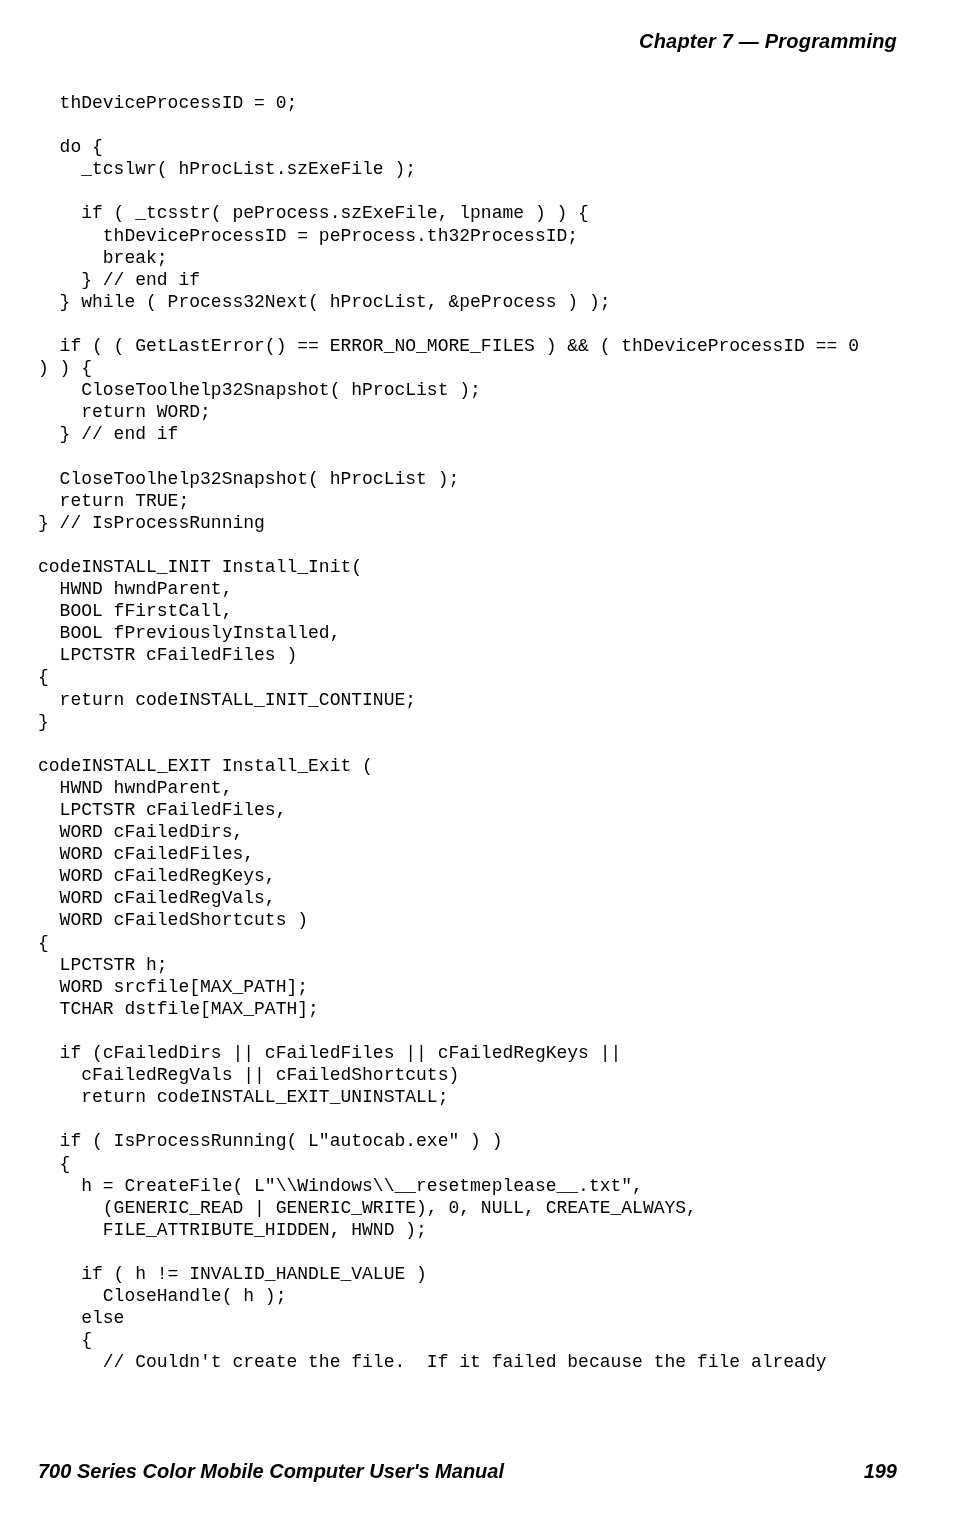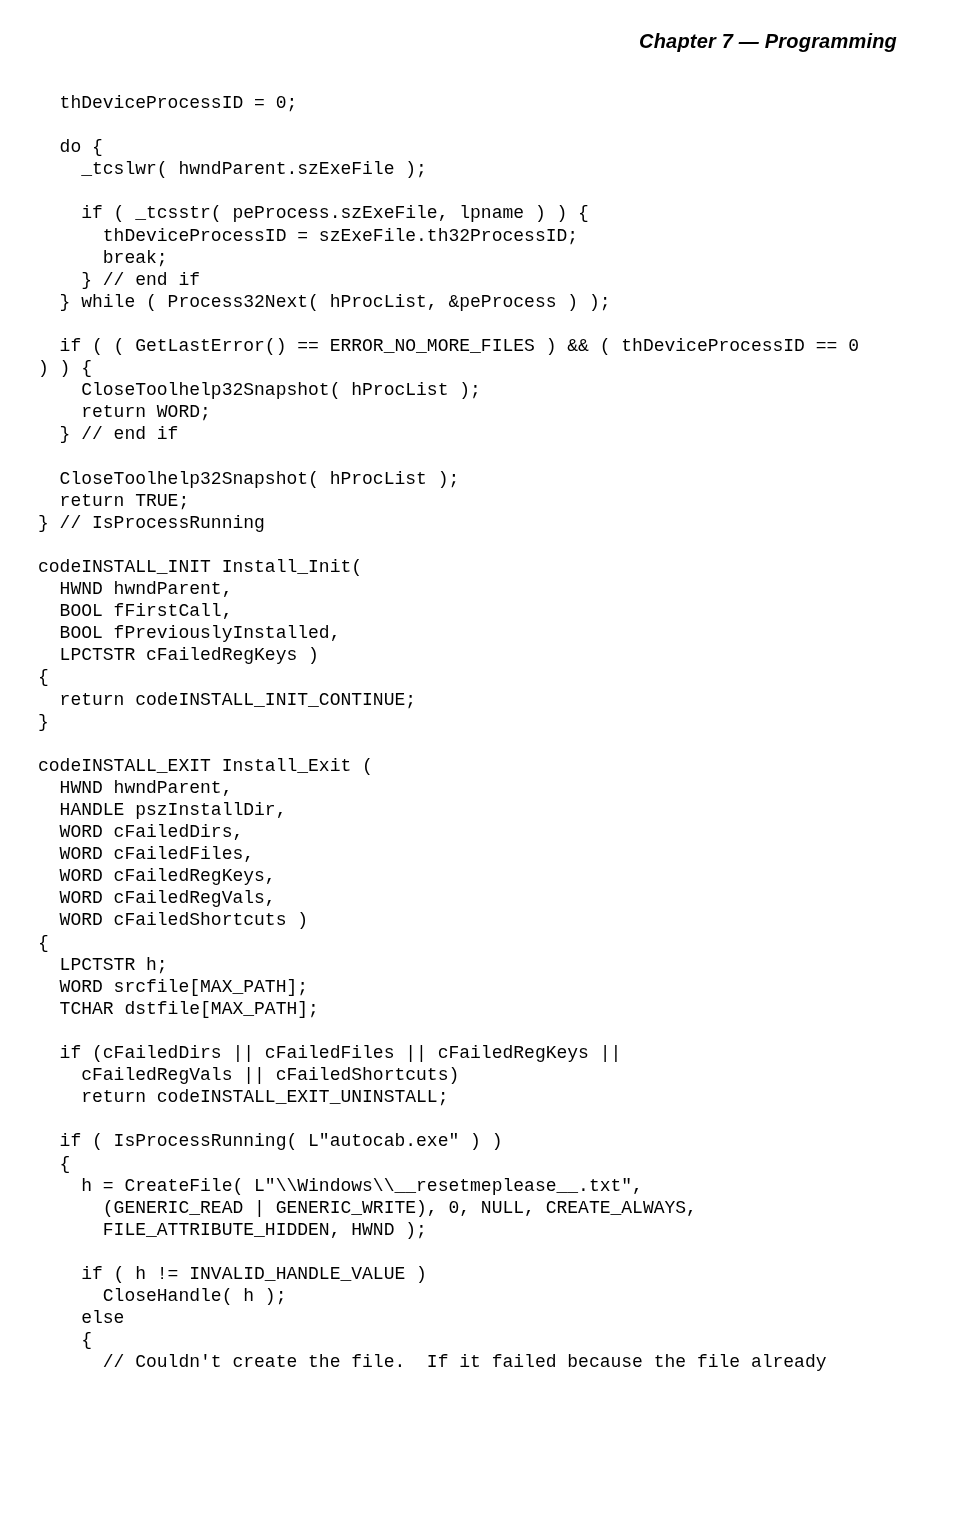--- a/index.html
+++ b/index.html
@@ -59,50 +59,50 @@
 </style>
 </head>
 <body>
 <div class="page">
 
 <div class="header-right">Chapter 7 — Programming</div>
 
 <div class="code"><span>  thDeviceProcessID = 0;</span>
 <span></span>
 <span>  do {</span>
-<span>    _tcslwr( hwndParent.szExeFile );</span>
+<span>    _tcslwr( hProcList.szExeFile );</span>
 <span></span>
 <span>    if ( _tcsstr( peProcess.szExeFile, lpname ) ) {</span>
-<span>      thDeviceProcessID = szExeFile.th32ProcessID;</span>
+<span>      thDeviceProcessID = peProcess.th32ProcessID;</span>
 <span>      break;</span>
 <span>    } // end if</span>
 <span>  } while ( Process32Next( hProcList, &amp;peProcess ) );</span>
 <span></span>
 <span>  if ( ( GetLastError() == ERROR_NO_MORE_FILES ) &amp;&amp; ( thDeviceProcessID == 0</span>
 <span>) ) {</span>
 <span>    CloseToolhelp32Snapshot( hProcList );</span>
 <span>    return WORD;</span>
 <span>  } // end if</span>
 <span></span>
 <span>  CloseToolhelp32Snapshot( hProcList );</span>
 <span>  return TRUE;</span>
 <span>} // IsProcessRunning</span>
 <span></span>
 <span>codeINSTALL_INIT Install_Init(</span>
 <span>  HWND hwndParent,</span>
 <span>  BOOL fFirstCall,</span>
 <span>  BOOL fPreviouslyInstalled,</span>
-<span>  LPCTSTR cFailedRegKeys )</span>
+<span>  LPCTSTR cFailedFiles )</span>
 <span>{</span>
 <span>  return codeINSTALL_INIT_CONTINUE;</span>
 <span>}</span>
 <span></span>
 <span>codeINSTALL_EXIT Install_Exit (</span>
 <span>  HWND hwndParent,</span>
-<span>  HANDLE pszInstallDir,</span>
+<span>  LPCTSTR cFailedFiles,</span>
 <span>  WORD cFailedDirs,</span>
 <span>  WORD cFailedFiles,</span>
 <span>  WORD cFailedRegKeys,</span>
 <span>  WORD cFailedRegVals,</span>
 <span>  WORD cFailedShortcuts )</span>
 <span>{</span>
 <span>  LPCTSTR h;</span>
 <span>  WORD srcfile[MAX_PATH];</span>
 <span>  TCHAR dstfile[MAX_PATH];</span>
 <span></span>
@@ -115,14 +115,18 @@
 <span>    h = CreateFile( L"\\Windows\\__resetmeplease__.txt",</span>
 <span>      (GENERIC_READ | GENERIC_WRITE), 0, NULL, CREATE_ALWAYS,</span>
 <span>      FILE_ATTRIBUTE_HIDDEN, HWND );</span>
 <span></span>
 <span>    if ( h != INVALID_HANDLE_VALUE )</span>
 <span>      CloseHandle( h );</span>
 <span>    else</span>
 <span>    {</span>
 <span>      // Couldn't create the file.  If it failed because the file already</span></div>
 
+<div class="footer">
+  <span>700 Series Color Mobile Computer User's Manual</span>
+  <span class="footer-right">199</span>
+</div>
 
 </div>
 
 </body></html>

